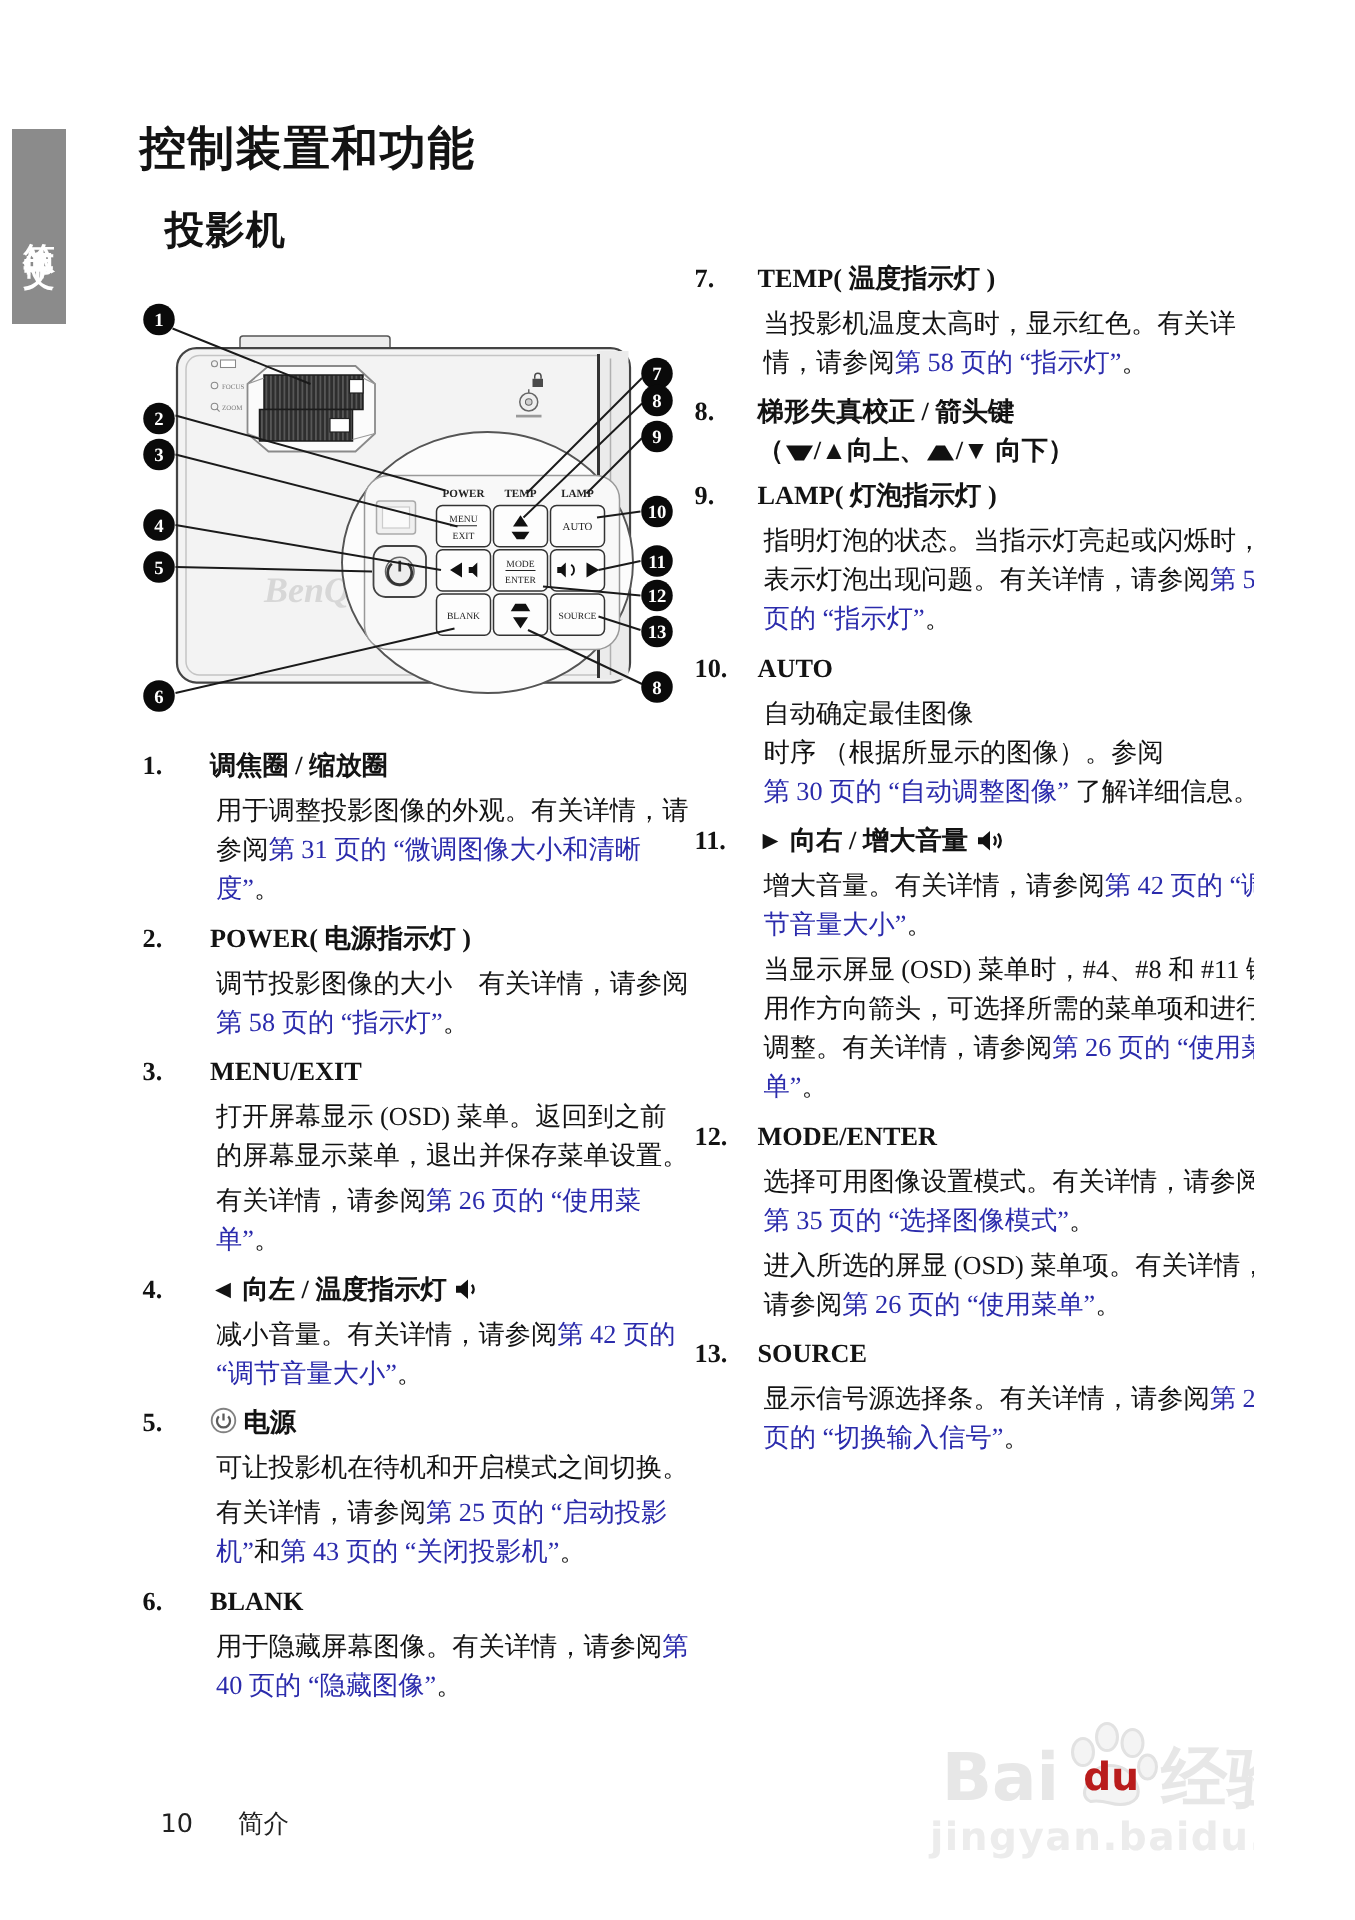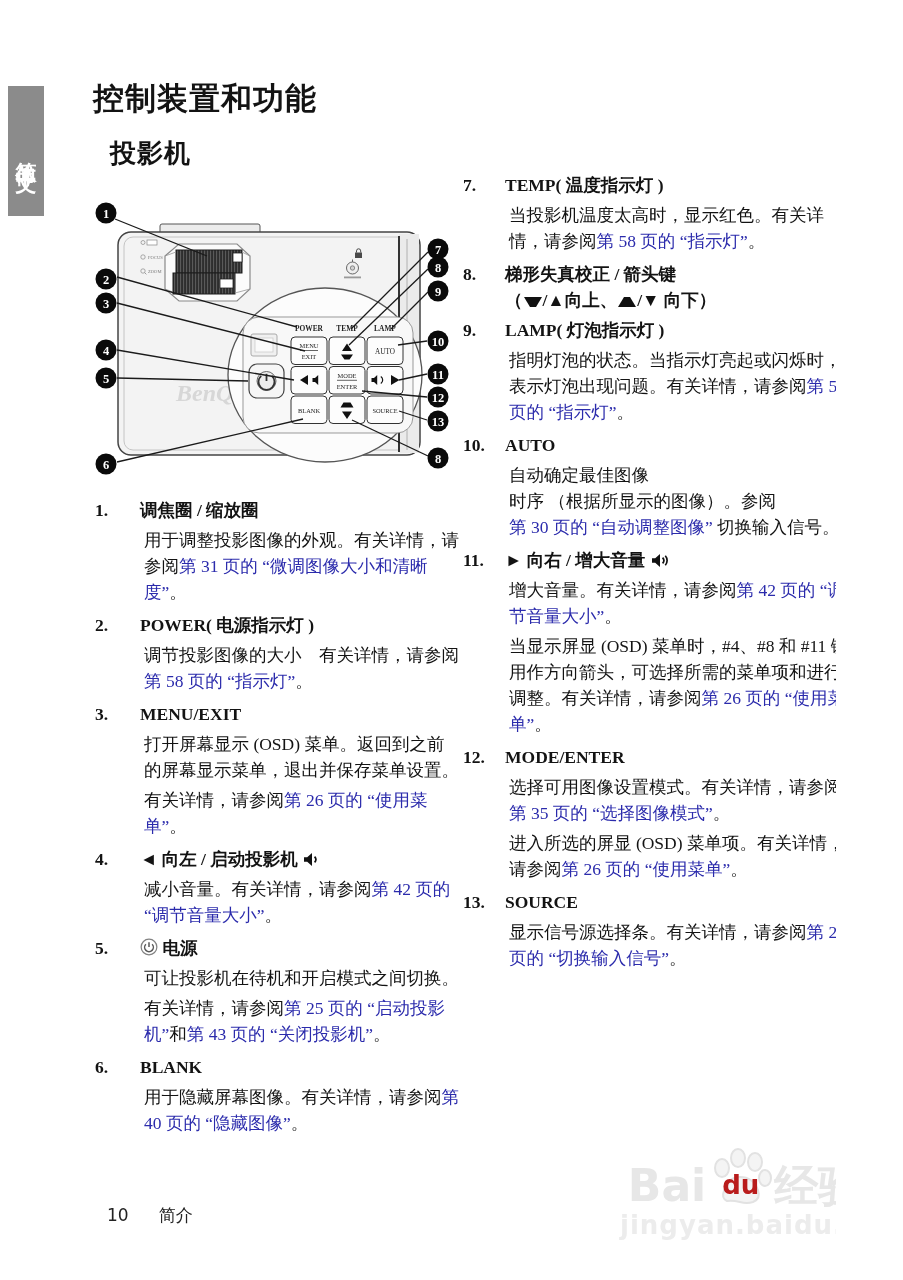--- a/index.html
+++ b/index.html
@@ -252,21 +252,21 @@
         <div class="num">3.</div>
         <div class="body">
           <div class="title"><span class="txt">MENU/EXIT</span></div>
           <div class="para"><span class="txt">打开屏幕显示 (OSD) 菜单。返回到之前的屏幕显示菜单，退出并保存菜单设置。</span></div>
           <div class="para"><span class="txt">有关详情，请参阅</span><span class="link">第 26 页的 “使用菜单”</span><span class="txt">。</span></div>
         </div>
       </div>
       <div class="item">
         <div class="num">4.</div>
         <div class="body">
-          <div class="title"><span class="txt">◄ 向左 / 启动投影机 </span><span class="inline-icon icon-vol-down"><svg viewBox="0 0 20 15" width="20" height="15">
+          <div class="title"><span class="txt">◄ 向左 / 温度指示灯 </span><span class="inline-icon icon-vol-down"><svg viewBox="0 0 20 15" width="20" height="15">
                 <path d="M2 5.2h3.2L10 1v13L5.2 9.8H2z" fill="#111"></path>
                 <path d="M12.6 4.6a4.3 4.3 0 0 1 0 5.8" fill="none" stroke="#111" stroke-width="1.7"></path>
               </svg></span></div>
           <div class="para"><span class="txt">减小音量。有关详情，请参阅</span><span class="link">第 42 页的 “调节音量大小”</span><span class="txt">。</span></div>
         </div>
       </div>
       <div class="item">
         <div class="num">5.</div>
         <div class="body">
           <div class="title"><span class="inline-icon icon-power"><svg viewBox="0 0 19 19" width="18" height="18">
@@ -308,21 +308,21 @@
         <div class="num">9.</div>
         <div class="body">
           <div class="title"><span class="txt">LAMP( 灯泡指示灯 )</span></div>
           <div class="para"><span class="txt">指明灯泡的状态。当指示灯亮起或闪烁时，表示灯泡出现问题。有关详</span><span class="txt">情，请参阅</span><span class="link">第 58 页的 “指示灯”</span><span class="txt">。</span></div>
         </div>
       </div>
       <div class="item">
         <div class="num">10.</div>
         <div class="body">
           <div class="title"><span class="txt">AUTO</span></div>
-          <div class="para"><span class="txt">自动确定最佳图像</span><br><span class="txt">时序 （根据所显示的图像）。参阅</span><br><span class="link">第 30 页的 “自动调整图像”</span><span class="txt"> 切换输入信号。</span></div>
+          <div class="para"><span class="txt">自动确定最佳图像</span><br><span class="txt">时序 （根据所显示的图像）。参阅</span><br><span class="link">第 30 页的 “自动调整图像”</span><span class="txt"> 了解详细信息。</span></div>
         </div>
       </div>
       <div class="item">
         <div class="num">11.</div>
         <div class="body">
           <div class="title"><span class="txt">► 向右 / 增大音量 </span><span class="inline-icon icon-vol-up"><svg viewBox="0 0 23 15" width="23" height="15">
                 <path d="M2 5.2h3.2L10 1v13L5.2 9.8H2z" fill="#111"></path>
                 <path d="M12.6 4.6a4.3 4.3 0 0 1 0 5.8M15.3 2.8a7 7 0 0 1 0 9.4" fill="none" stroke="#111" stroke-width="1.7"></path>
               </svg></span></div>
           <div class="para"><span class="txt">增大音量。有关详情，请参阅</span><span class="link">第 42 页的 “调节音量大小”</span><span class="txt">。</span></div>

